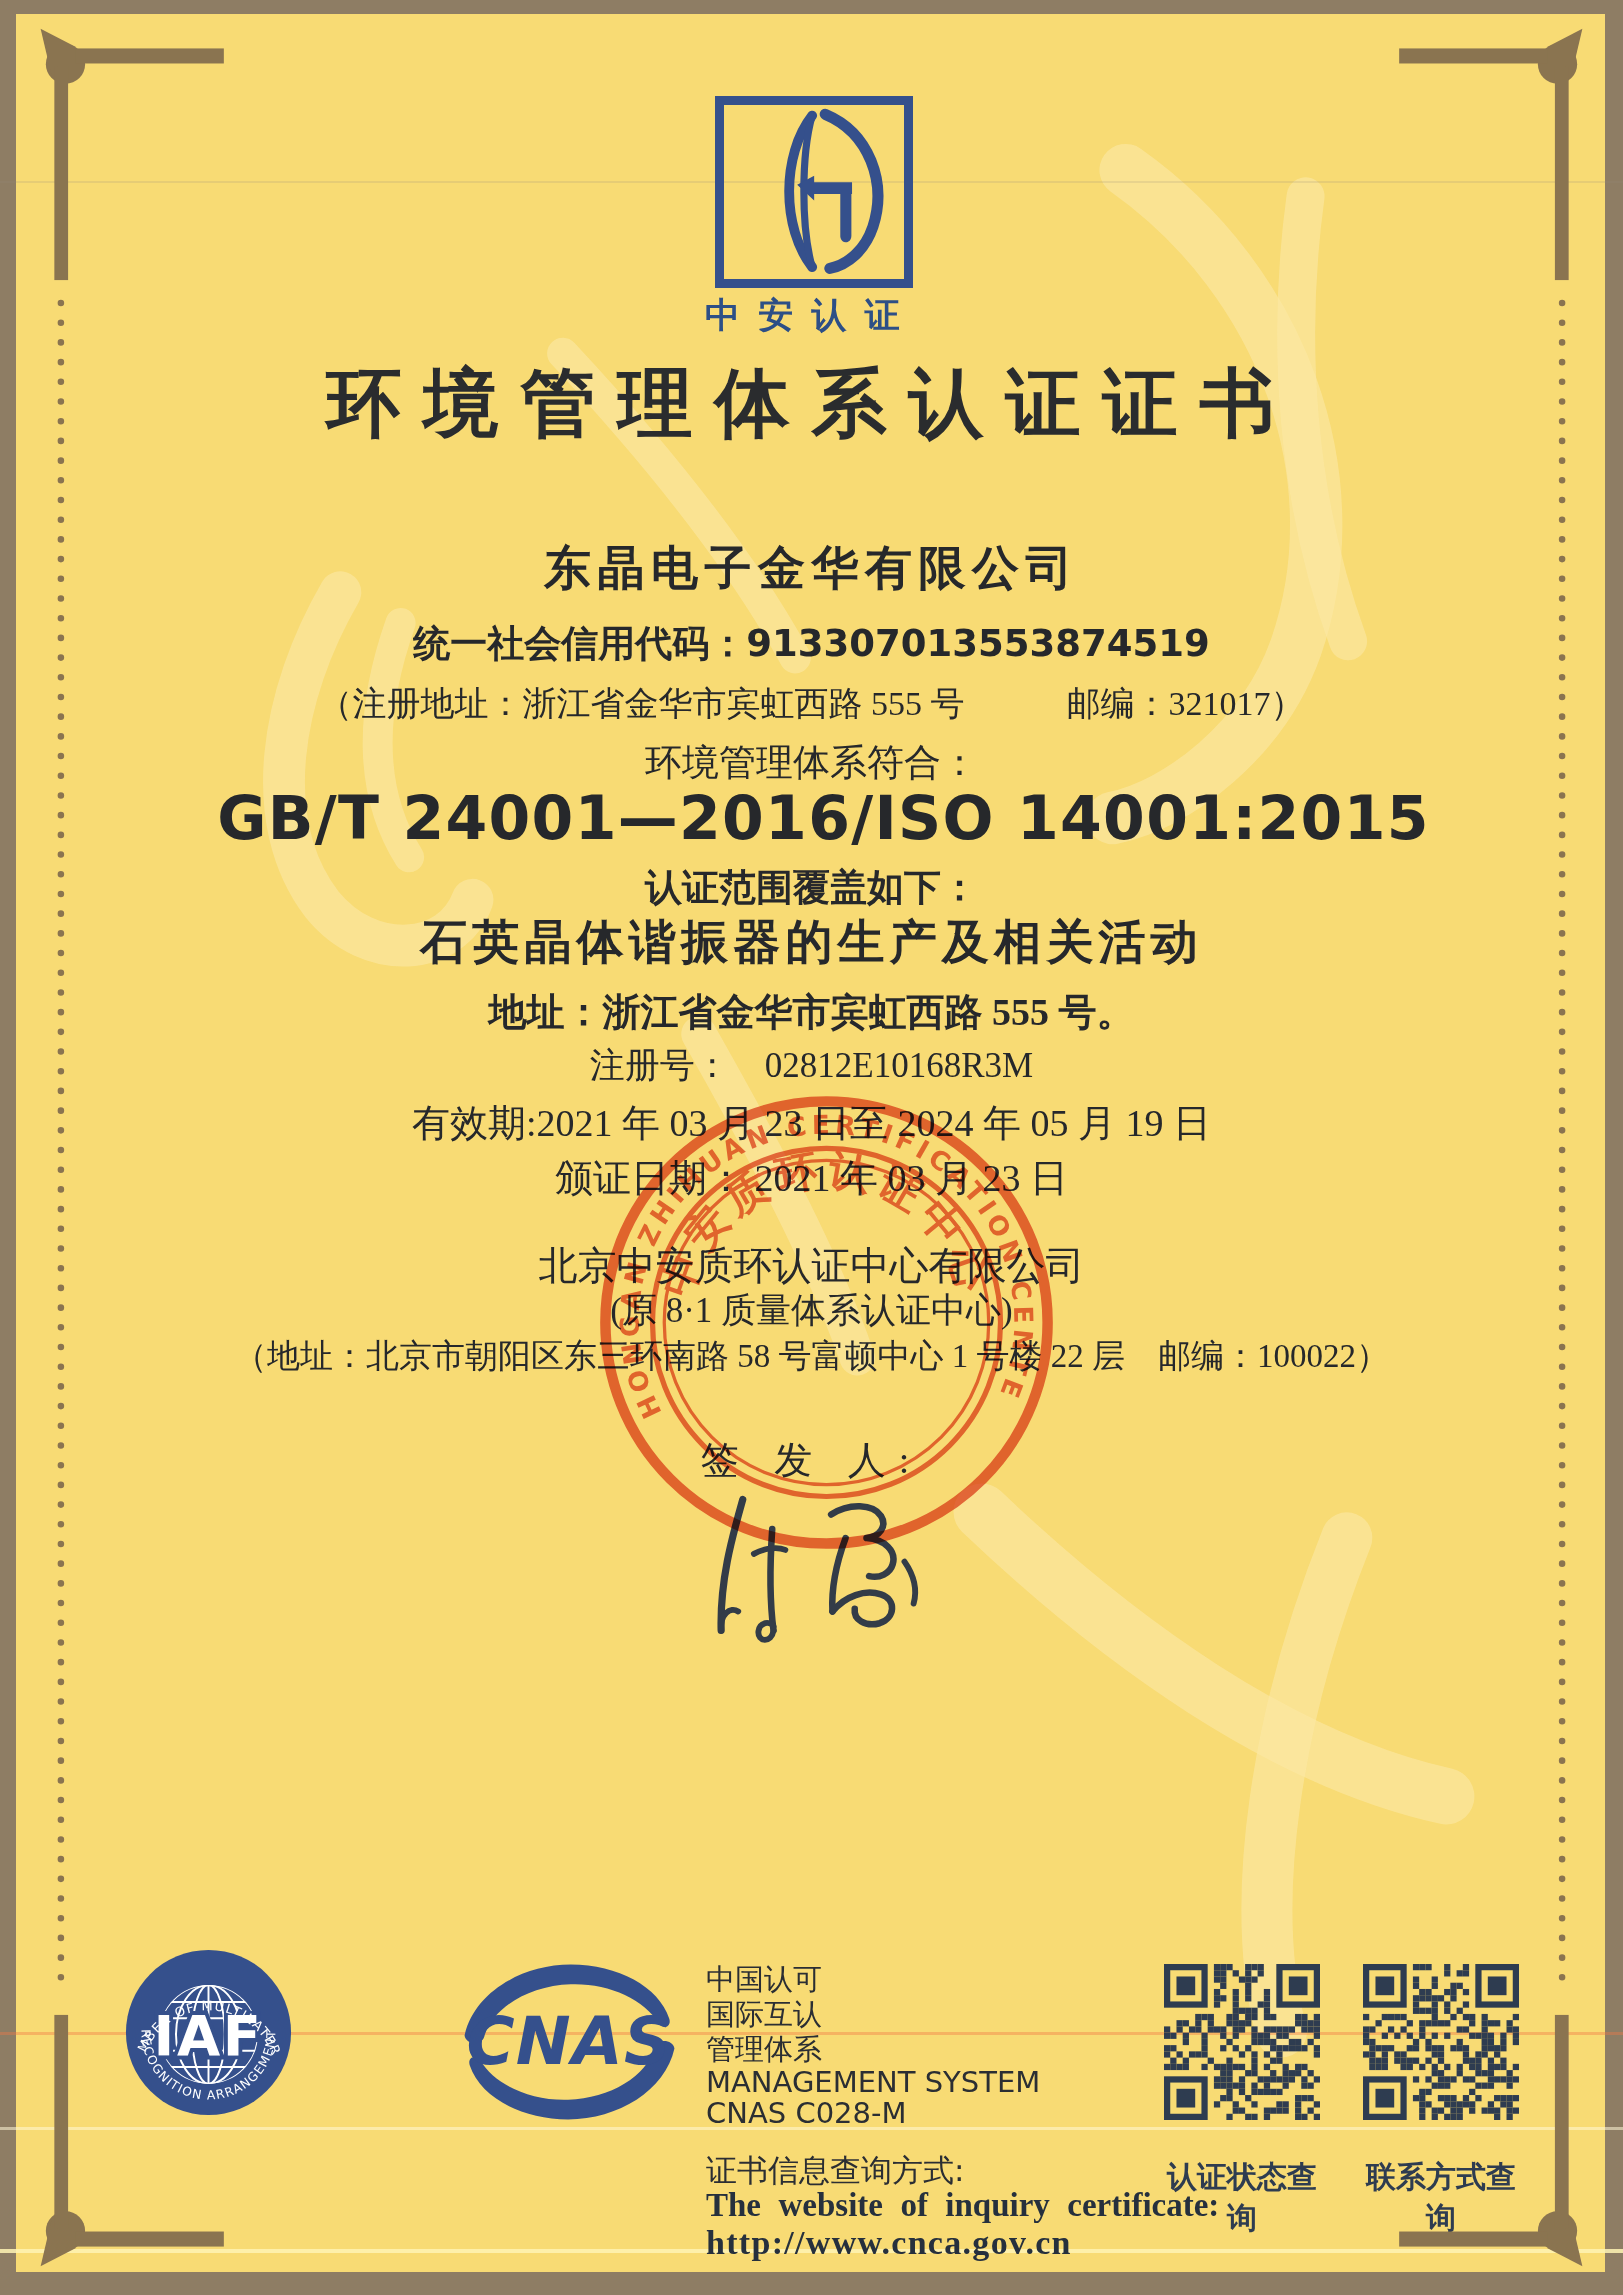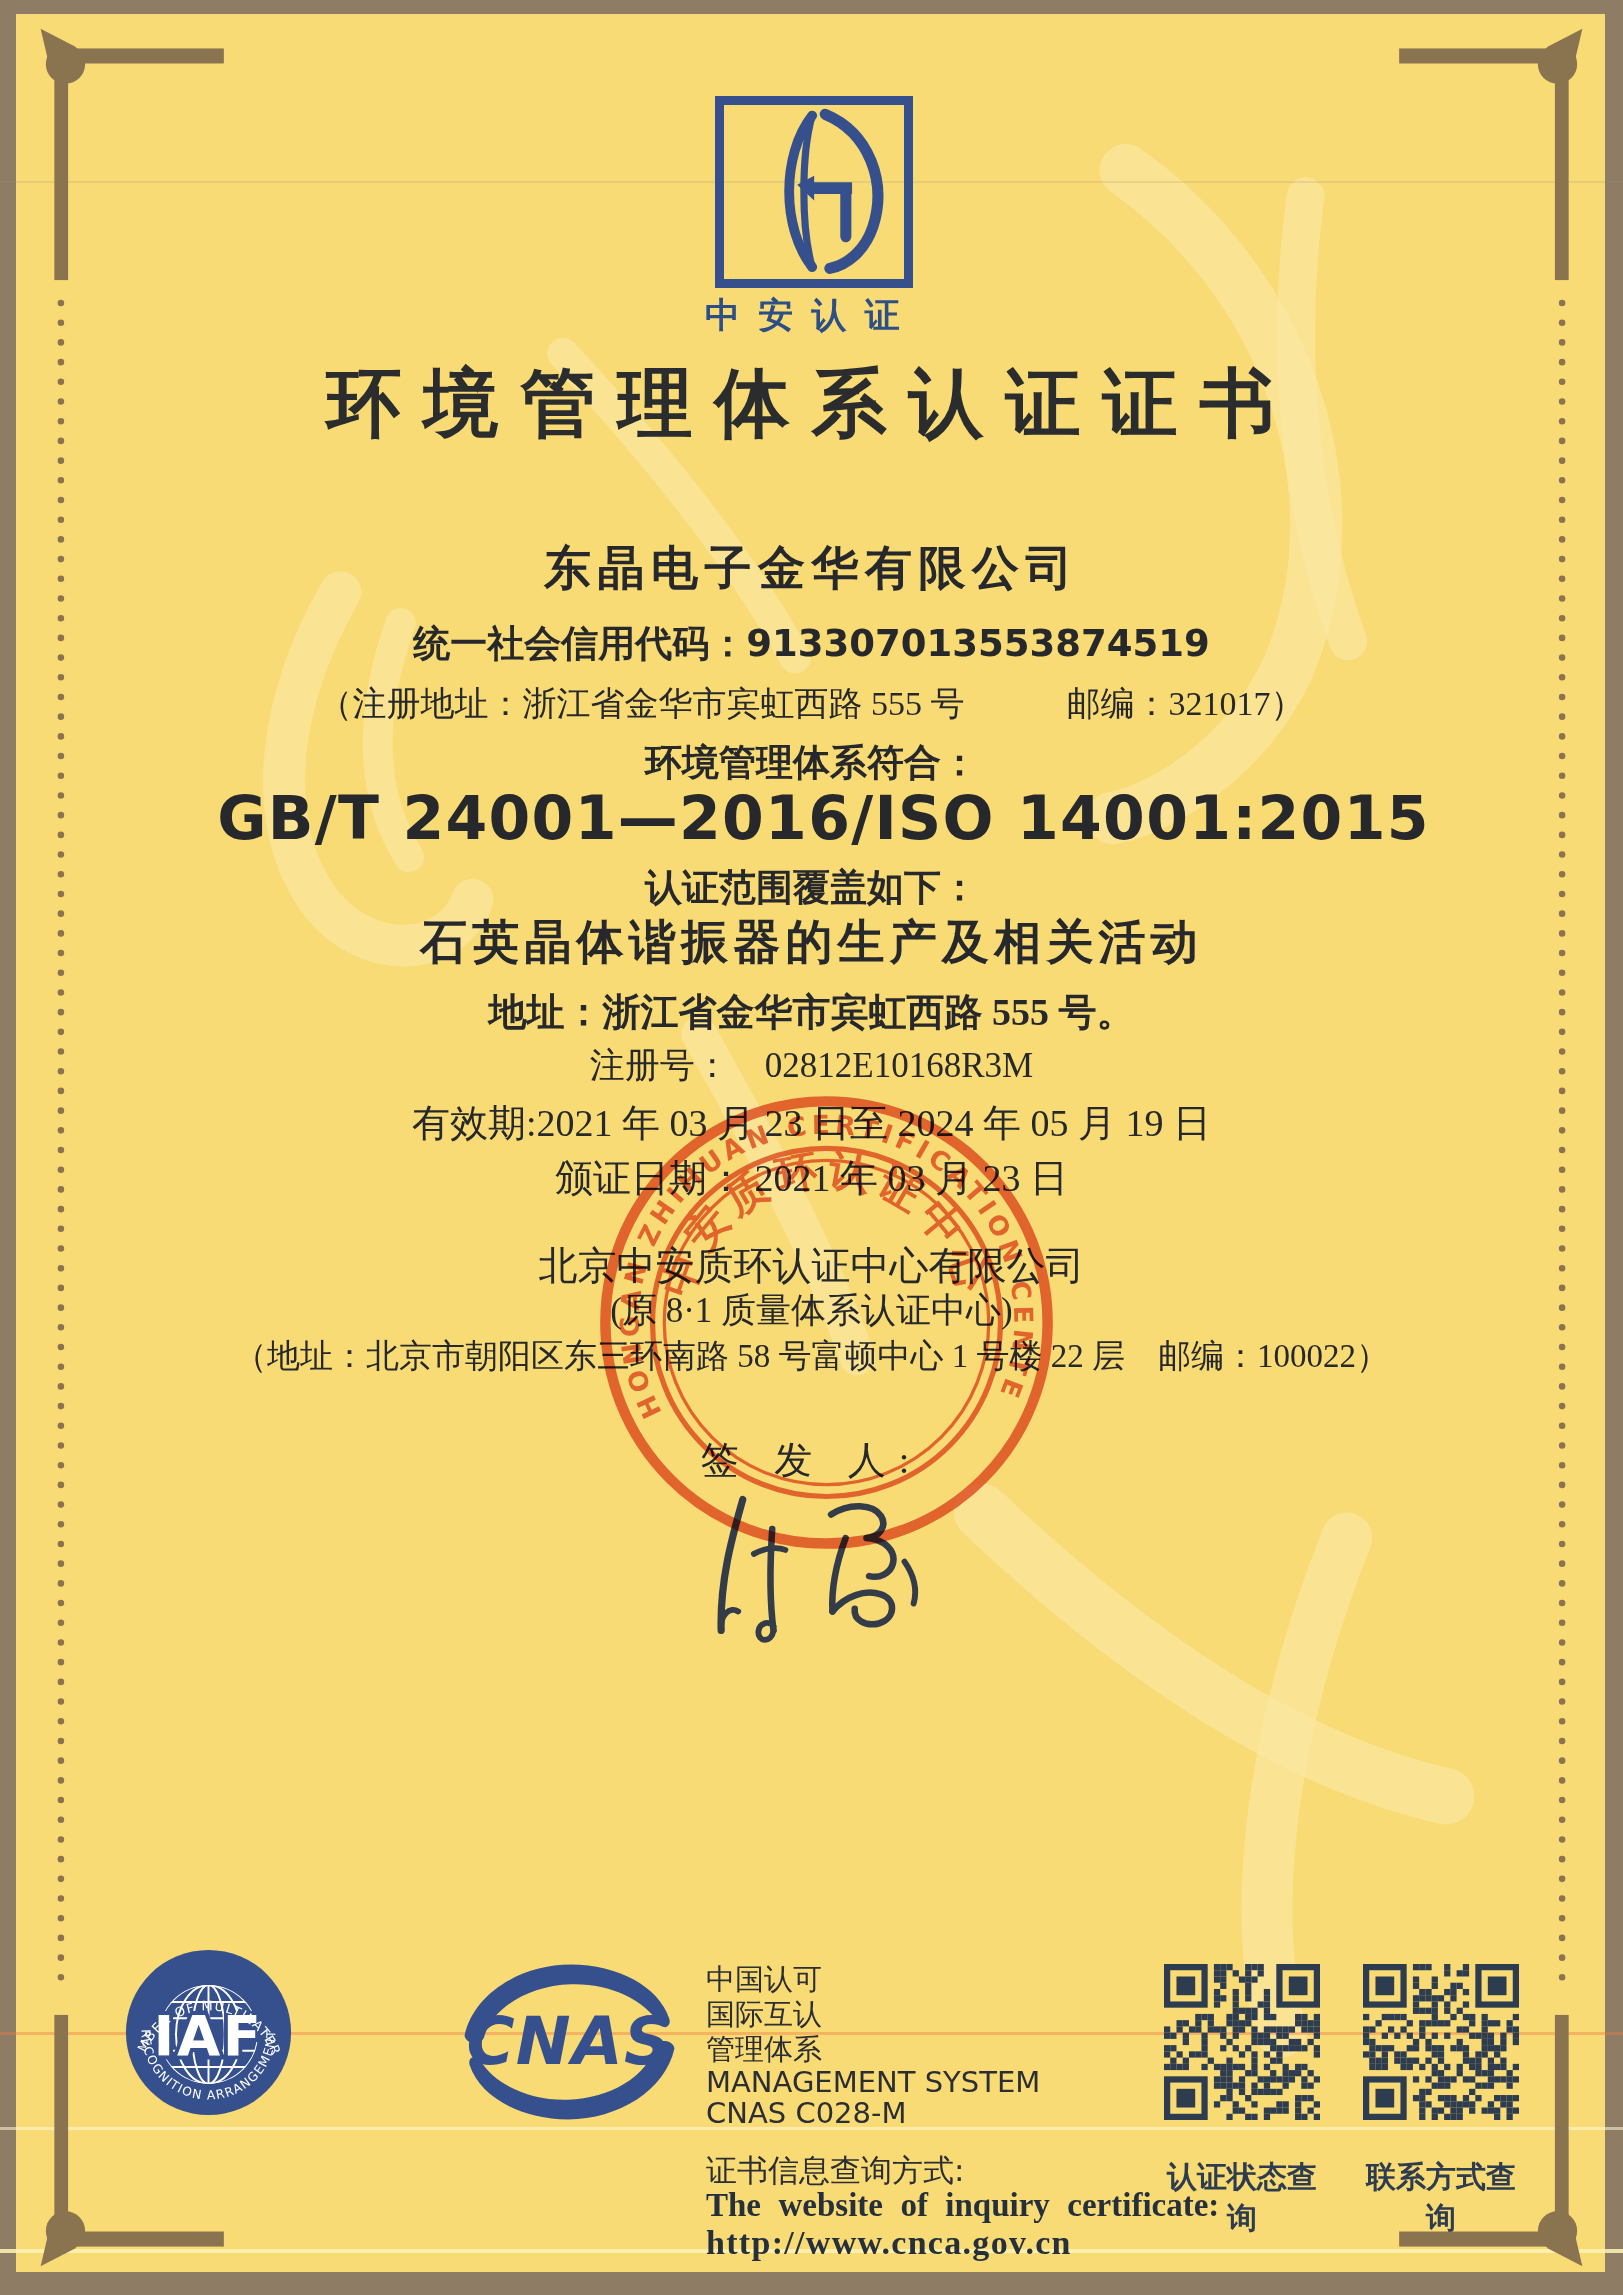--- a/index.html
+++ b/index.html
@@ -12,21 +12,21 @@
   .ink{color:#26282b;}
   
   #hlogo{position:absolute;left:715px;top:96px;width:198px;height:192px;border:9.2px solid #35508c;box-sizing:border-box;}
   #hlogo-label{top:292px;font-size:35px;letter-spacing:18.3px;color:#2d4f86;font-weight:bold;}
   
   #title{top:354px;font-size:75px;font-weight:bold;letter-spacing:22px;color:#2a2c2e;}
   #audit{top:477px;font-size:38px;letter-spacing:2.6px;}
   #company{top:537px;font-size:47px;font-weight:bold;letter-spacing:6.5px;}
   #credit{top:619px;font-size:37px;font-weight:bold;}
   #regaddr{top:681px;font-size:34px;}
-  #conform{top:738px;font-size:37px;font-weight:700;}
+  #conform{top:738px;font-size:37px;font-weight:400;}
   #standard{top:783px;font-size:60px;font-weight:bold;letter-spacing:1.3px;padding-left:12px;}
   #scopehead{top:863px;font-size:37px;font-weight:600;}
   #scope{top:911px;font-size:47px;font-weight:bold;letter-spacing:5.2px;}
   #site{top:987px;font-size:38px;font-weight:700;}
   #regno{top:1042px;font-size:35px;}
   #validity{top:1098px;font-size:38px;}
   #issuedate{top:1153px;font-size:38px;}
   #issuer{top:1239px;font-size:39px;}
   #former{top:1287px;font-size:35px;}
   #issueraddr{top:1334px;font-size:33px;}

